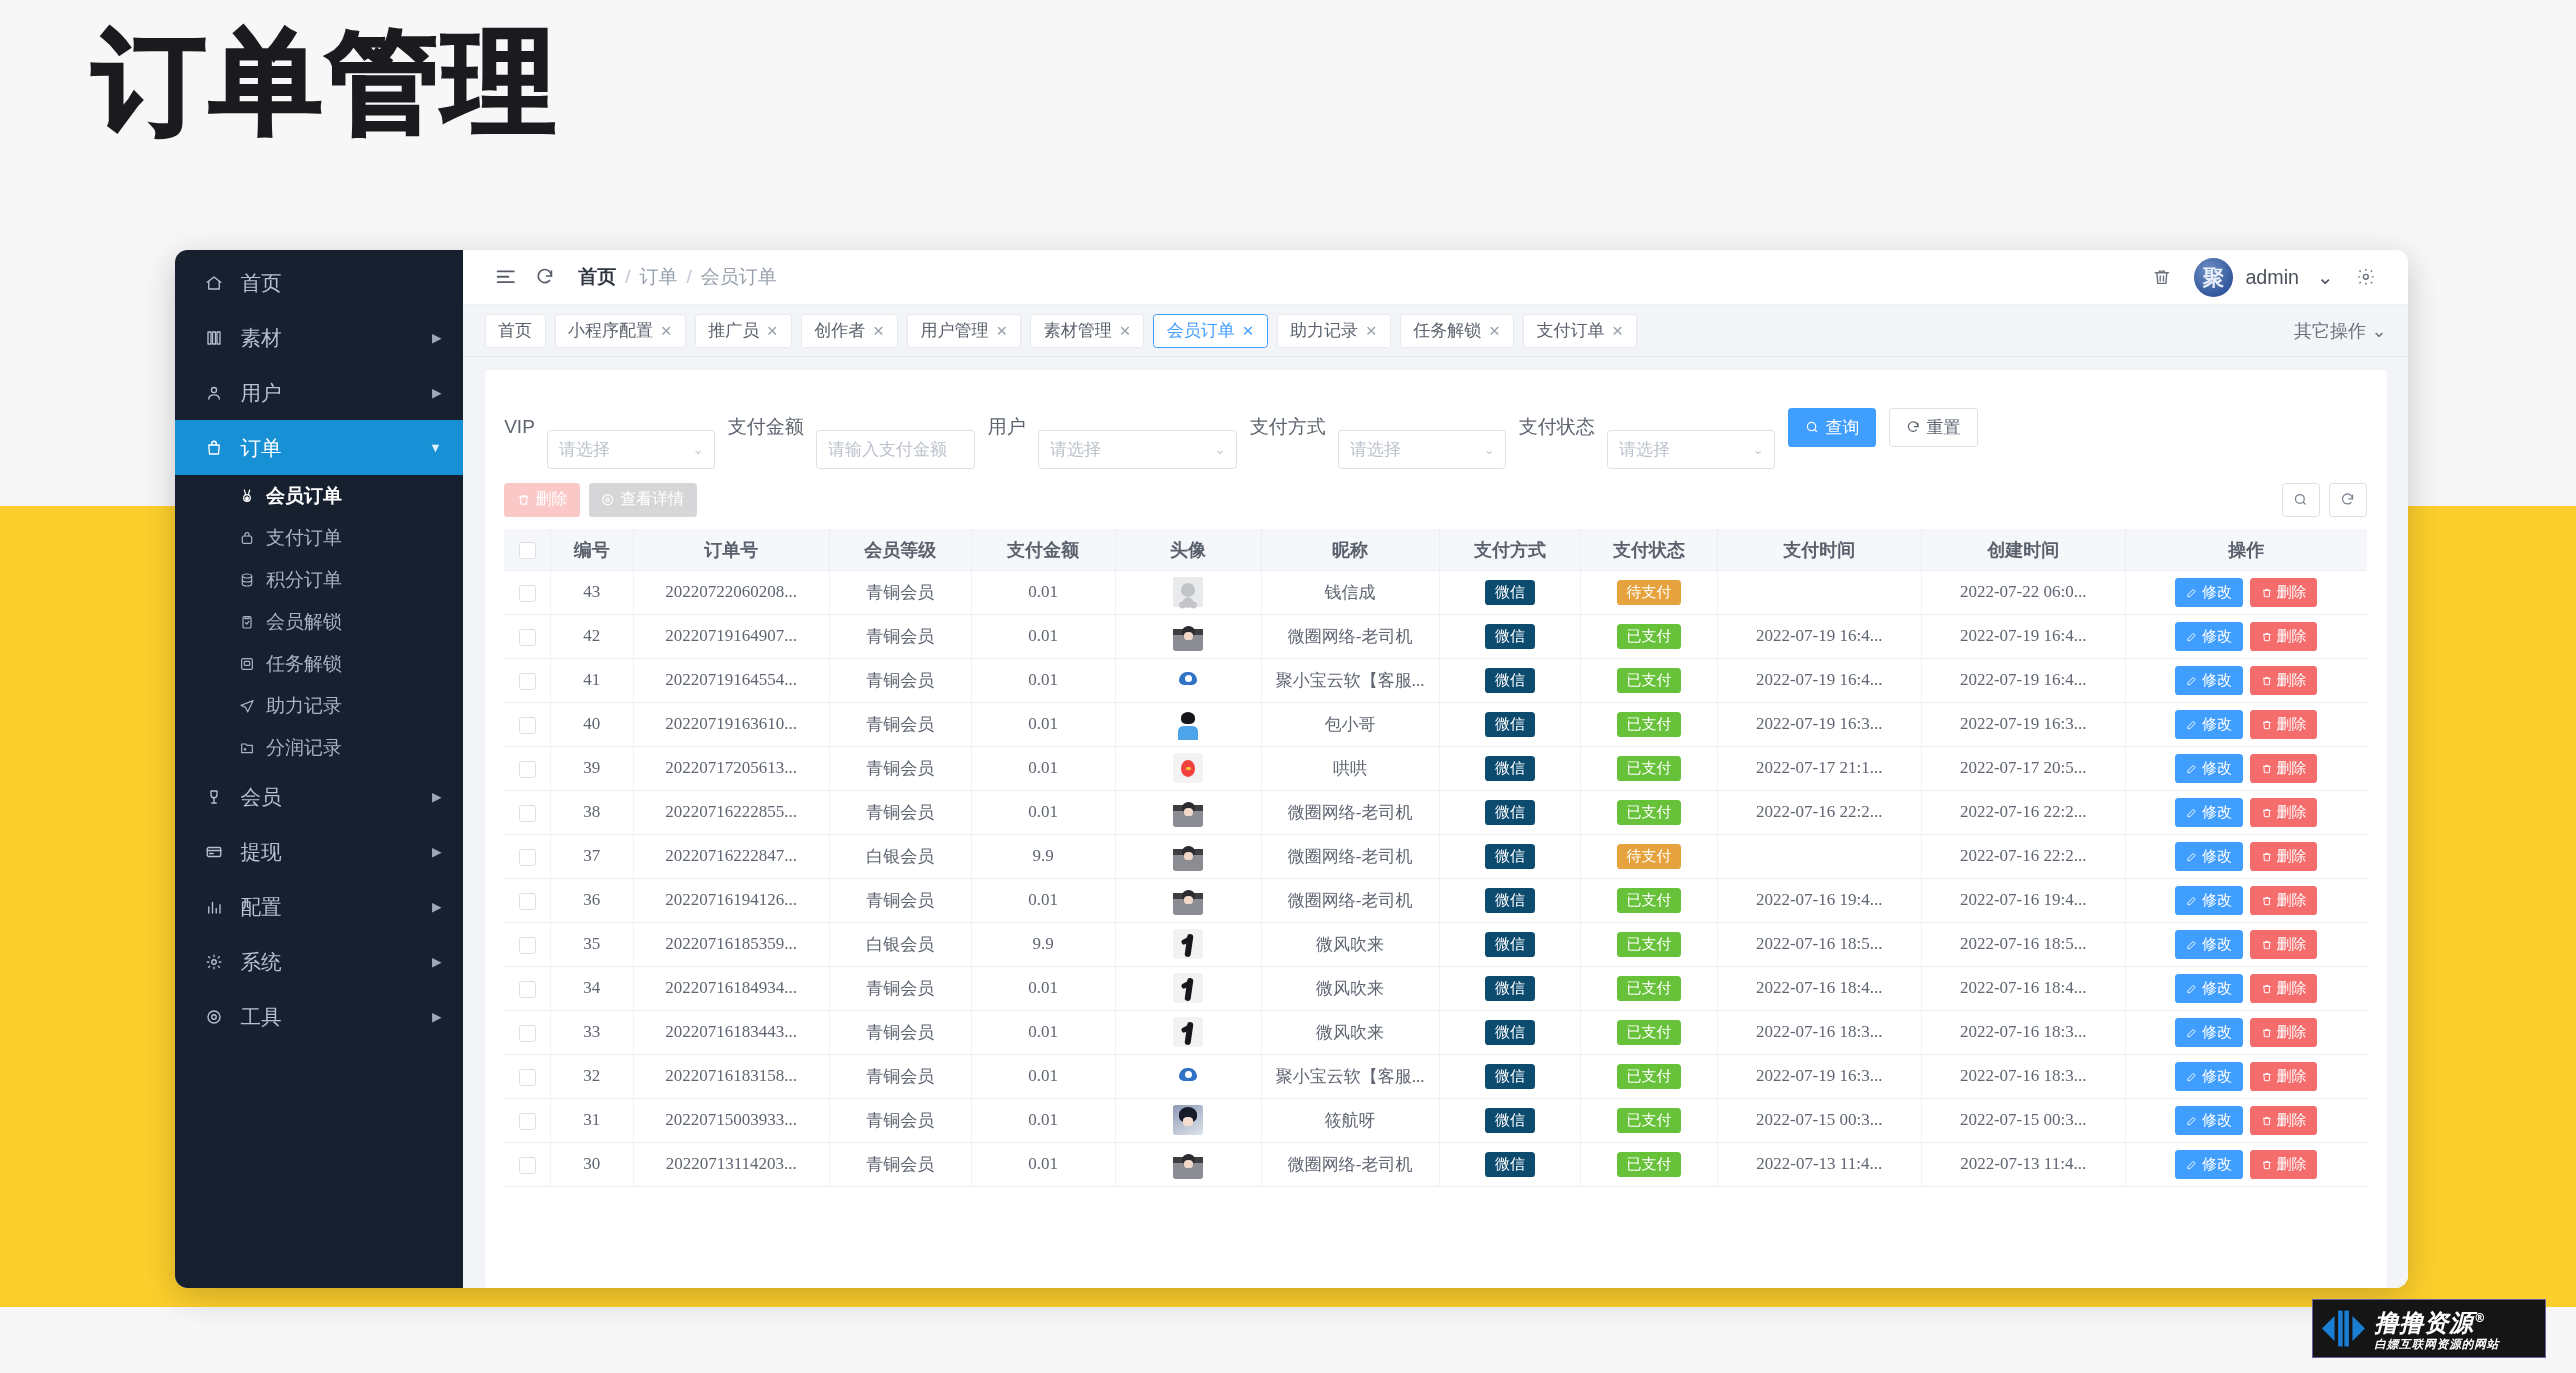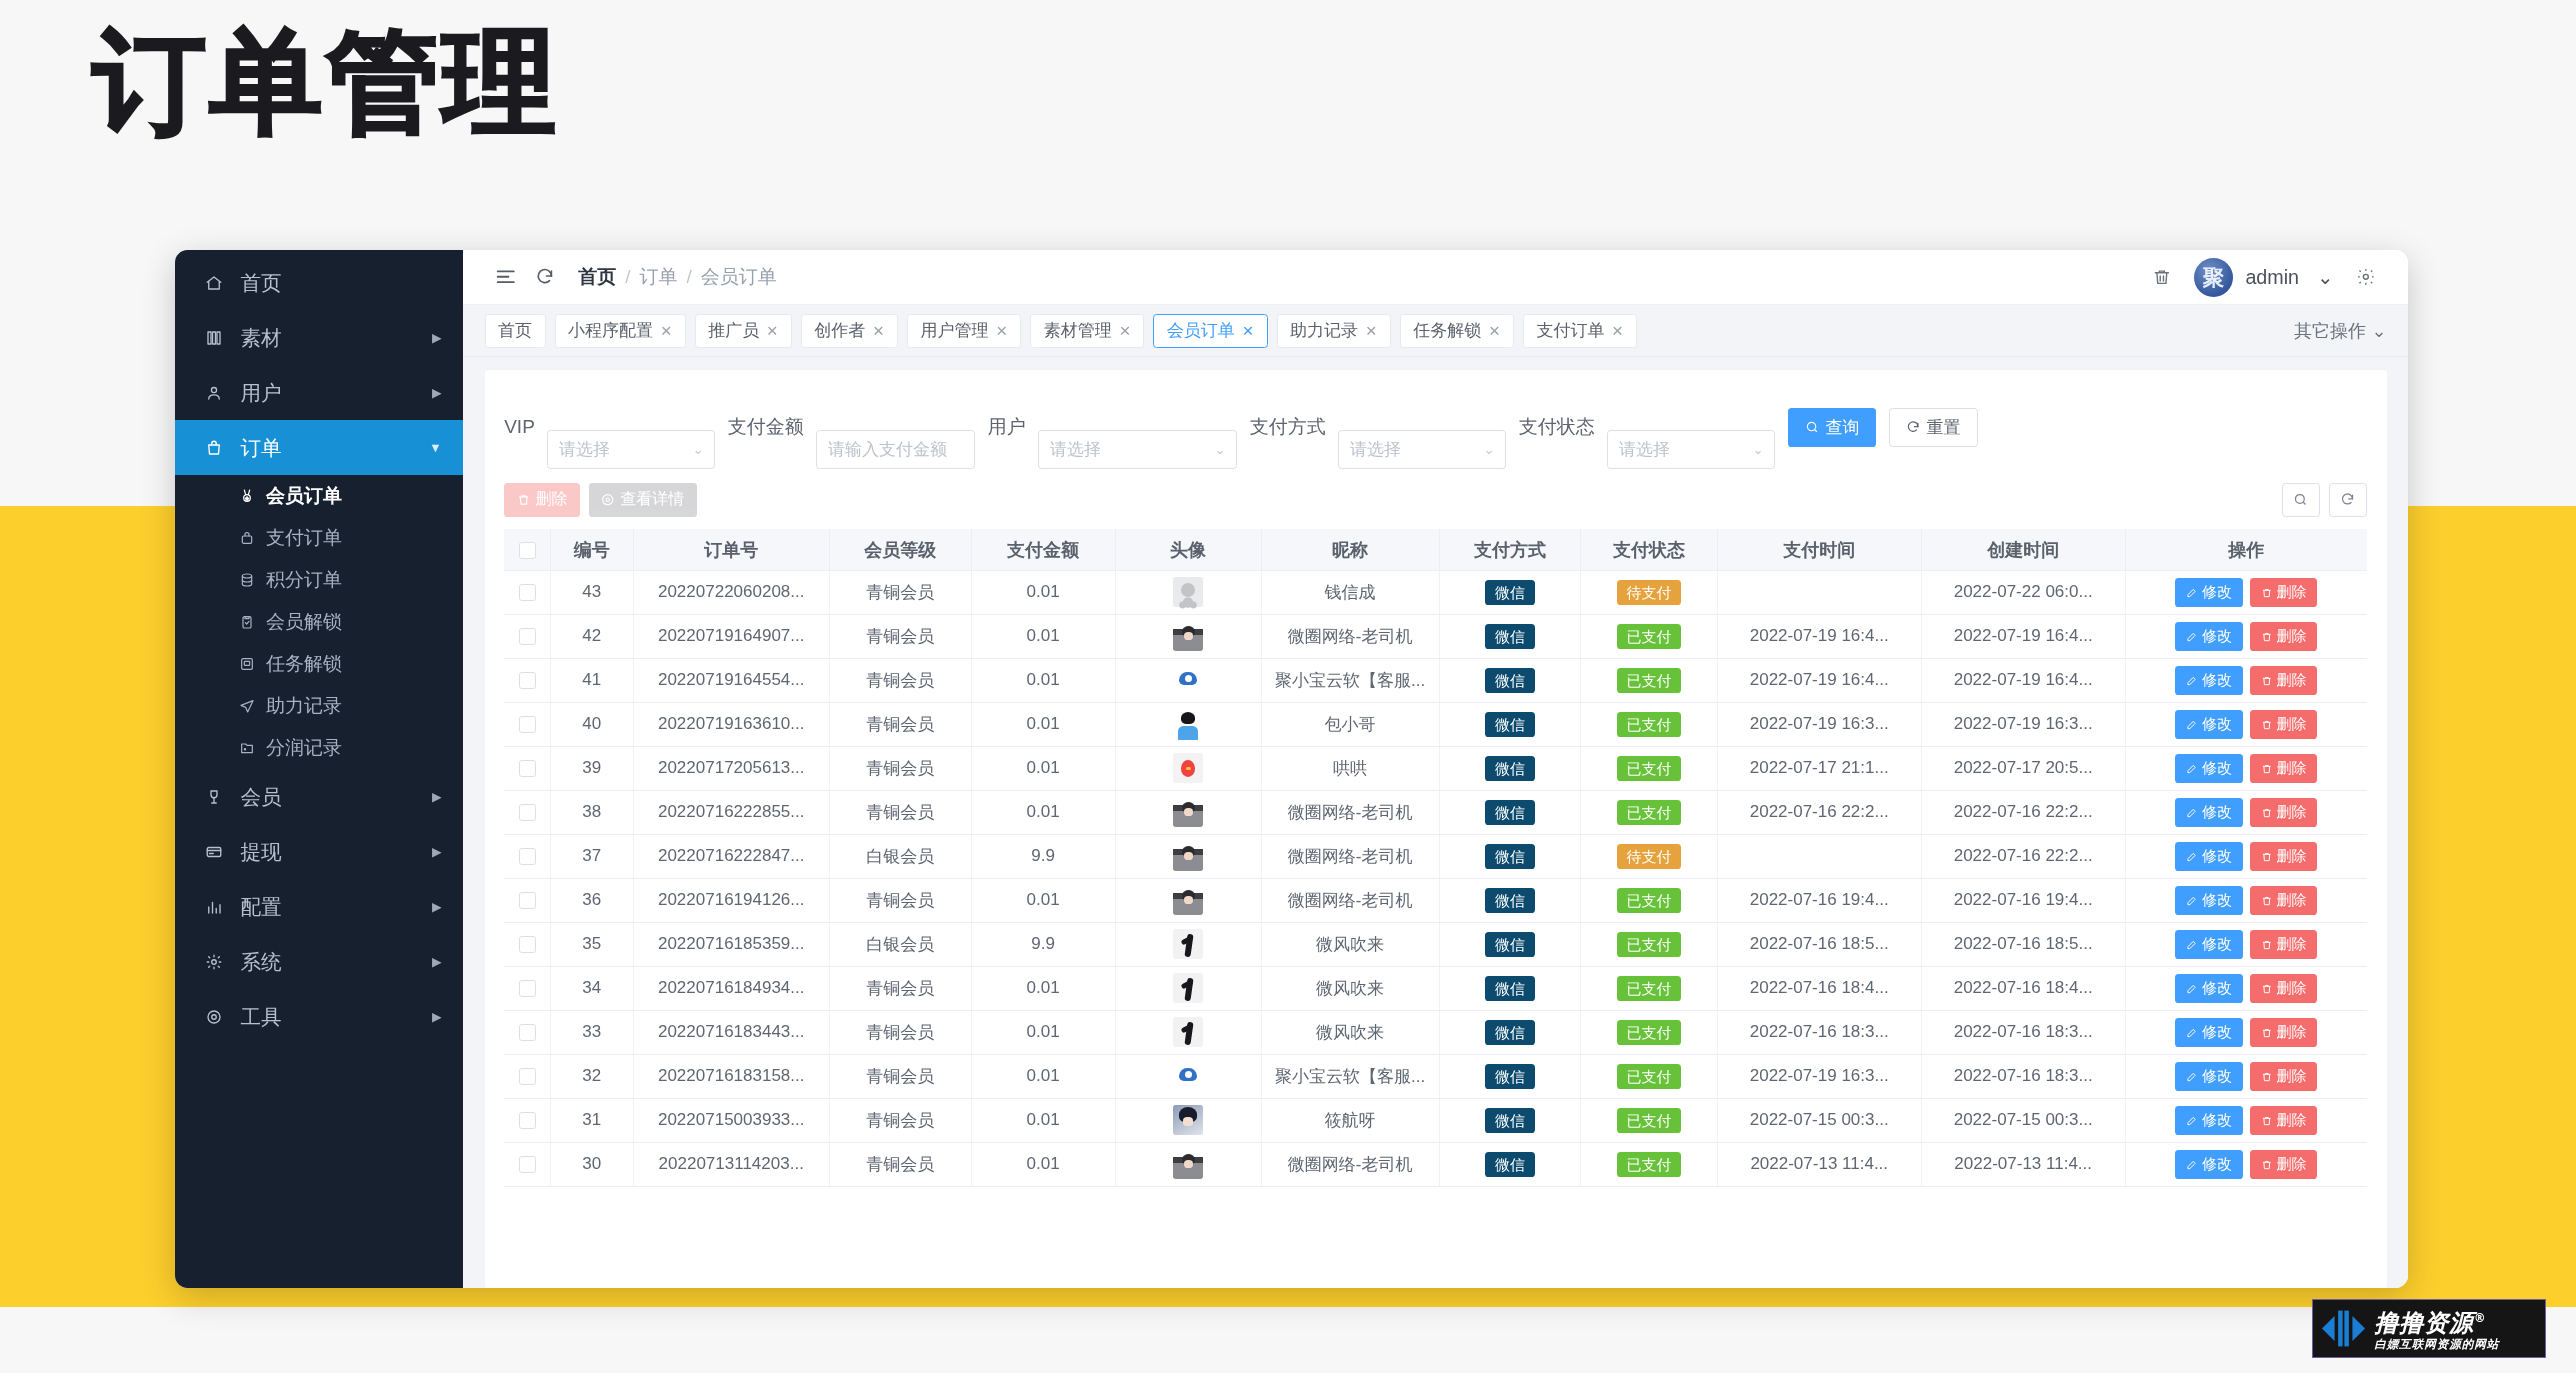--- a/index.html
+++ b/index.html
@@ -135,21 +135,21 @@
   .btn-sm { height: 34px; padding: 0 12.5px; font-size: 16px; border-radius: 3.6px; display: inline-flex; align-items: center; gap: 5.4px; }
   .btn-del-dis { background: #fab6b6; color: #fff; opacity: .75; }
   .btn-gray-dis { background: #c8c9cc; color: #fff; opacity: .75; }
   .actionbar-right { margin-left: auto; display: flex; gap: 9px; }
   .ico-btn {
     width: 38px; height: 34px; border: 0.9px solid #dcdfe6; border-radius: 3.6px;
     display: flex; align-items: center; justify-content: center; color: #7a818c; cursor: pointer; background:#fff;
   }
 
   
-  .tablewrap { flex: 1; overflow: hidden; padding: 0 19.7px 0; }
+  .tablewrap { flex: 1; overflow: hidden; padding: 0 19.7px 0; font-family: Liberation Serif, serif; }
   table { width: 100%; border-collapse: collapse; table-layout: fixed; }
   thead th {
     background: #f5f7fa; color: #5a616c; font-size: 18px; font-weight: 600;
     height: 41px; border-bottom: 0.9px solid #ebeef5; border-right: 0.9px solid #ebeef5;
     text-align: center;
   }
   thead th:last-child { border-right: none; }
   tbody td {
     height: 44px; font-size: 17px; color: #5f6672; text-align: center;
     border-bottom: 0.9px solid #ebeef5; border-right: 0.9px solid #f0f2f5;

